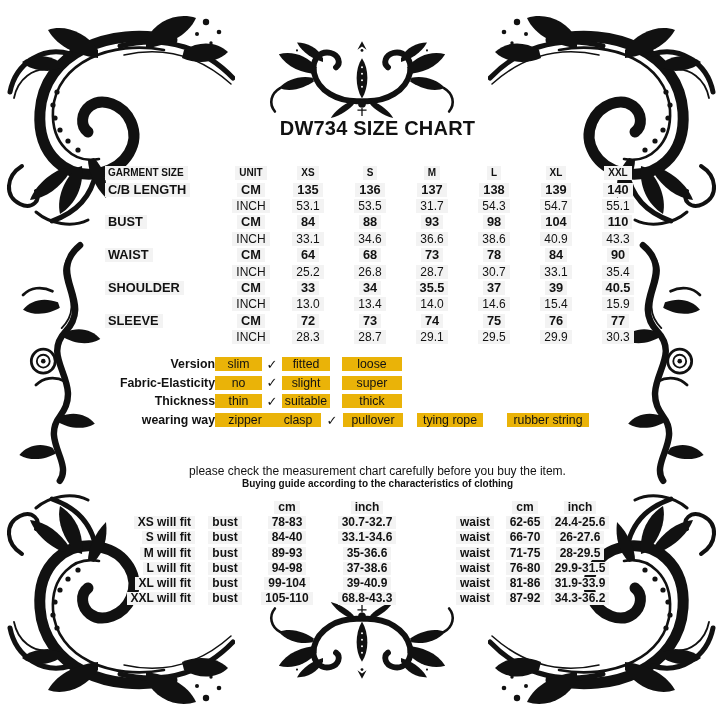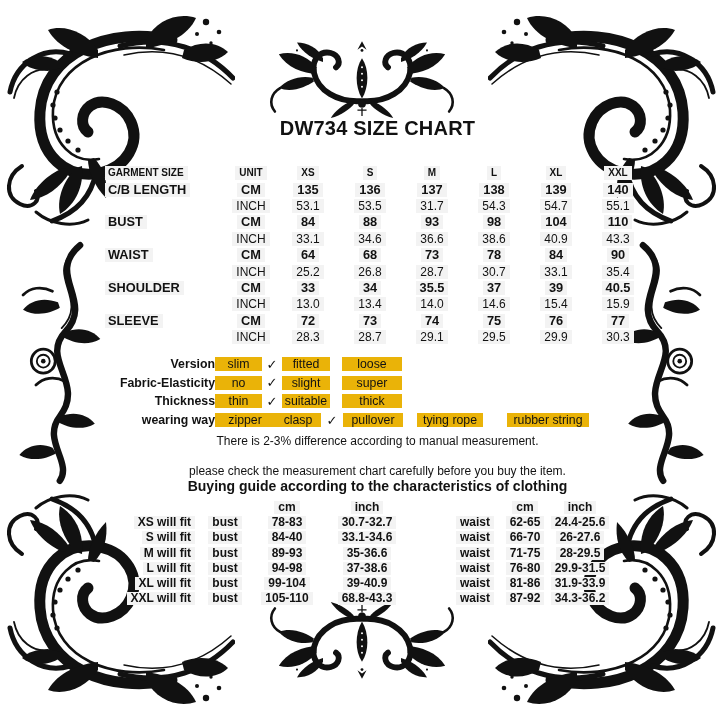--- a/index.html
+++ b/index.html
@@ -29,21 +29,21 @@
   .a-cell  { text-align:center; background:#eab308; line-height:14px; }
   .a-check { text-align:center; background:none; font-size:13px; }
   .w-opt1 { width:47px; } .w-chk { width:20px; } .w-opt2 { width:48px; }
   .w-sp12 { width:12px; background:none; } .w-opt3 { width:60px; }
   .ww-opt1 { width:60px; } .ww-opt2 { width:46px; } .ww-chk { width:22px; }
   .ww-opt3 { width:60px; } .ww-sp14 { width:14px; background:none; }
   .ww-opt4 { width:66px; } .ww-sp24 { width:24px; background:none; } .ww-opt5 { width:82px; }
 
   .note { left:105px; width:545px; text-align:center; font-size:12px; line-height:15px; background:transparent; }
   #note1 { top:434px; } #note2 { top:449px; } #note3 { top:464px; }
-  #guide-title { left:105px; top:478px; width:545px; text-align:center; font-weight:bold; font-size:14px; }
+  #guide-title { left:105px; top:478px; width:545px; text-align:center; font-weight:bold; font-size:10px; }
 
   #guide { left:105px; top:500px; }
   .g-row { display:grid; grid-template-columns:90px 60px 64px 96px 30px 60px 40px 70px; height:15.2px; align-items:center; font-weight:bold; font-size:12px; }
   .g-cell { justify-self:center; padding:0 4px; background:#f3f3f3; white-space:nowrap; line-height:13px; }
   .g-cell.g-size { justify-self:end; }
   .g-cell:empty { background:none; padding:0; }
 </style>
 </head>
 <body>
 
@@ -312,21 +312,20 @@
       <span class="a-cell ww-opt2">clasp</span>
       <span class="a-check ww-chk">✓</span>
       <span class="a-cell ww-opt3">pullover</span>
       <span class="ww-sp14"></span>
       <span class="a-cell ww-opt4">tying rope</span>
       <span class="ww-sp24"></span>
       <span class="a-cell ww-opt5">rubber string</span>
     </div>
   </div>
 
-  <div id="note1" class="abs note">There is 2-3% difference according to manual measurement.</div>
   <div id="note3" class="abs note">please check the measurement chart carefully before you buy the item.</div>
   <div id="guide-title" class="abs">Buying guide according to the characteristics of clothing</div>
 
   <div id="guide" class="abs">
     <div class="g-row">
       <span class="g-cell g-size"></span>
       <span class="g-cell"></span>
       <span class="g-cell">cm</span>
       <span class="g-cell">inch</span>
       <span class="g-cell"></span>

